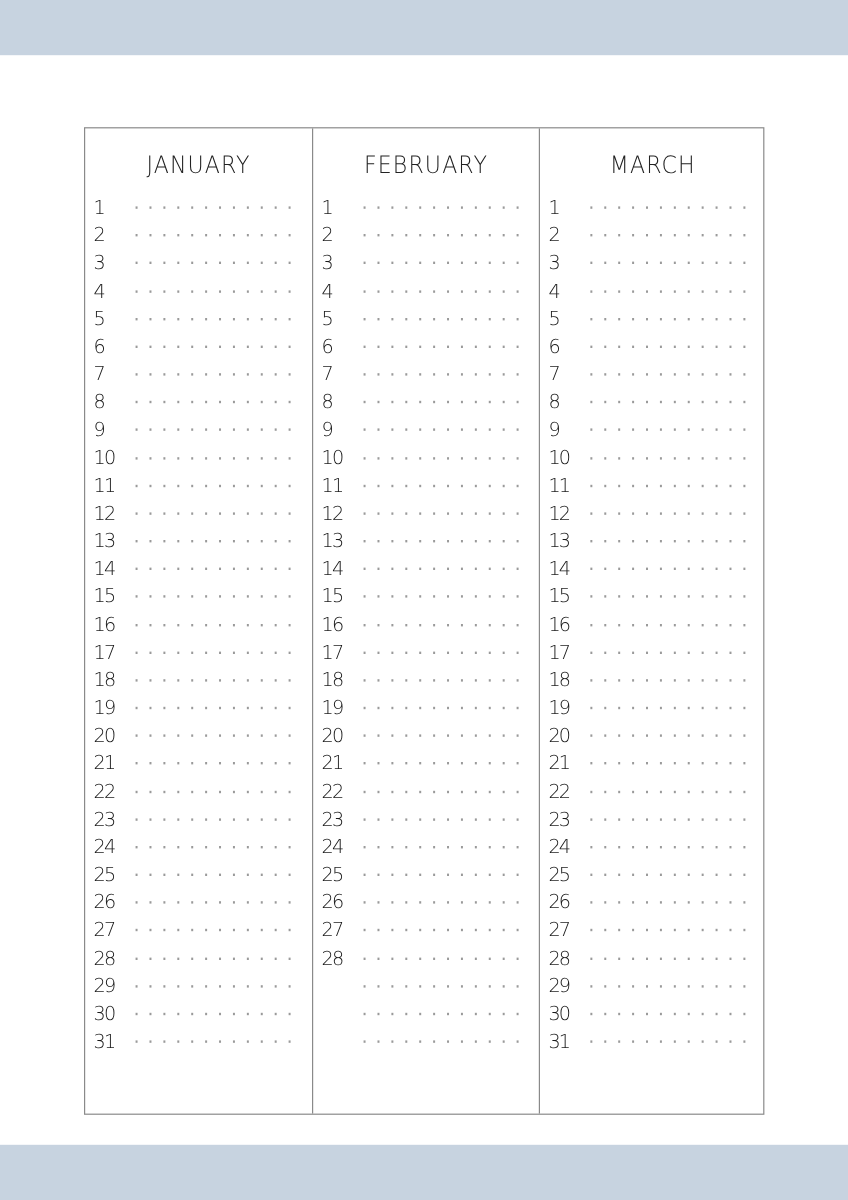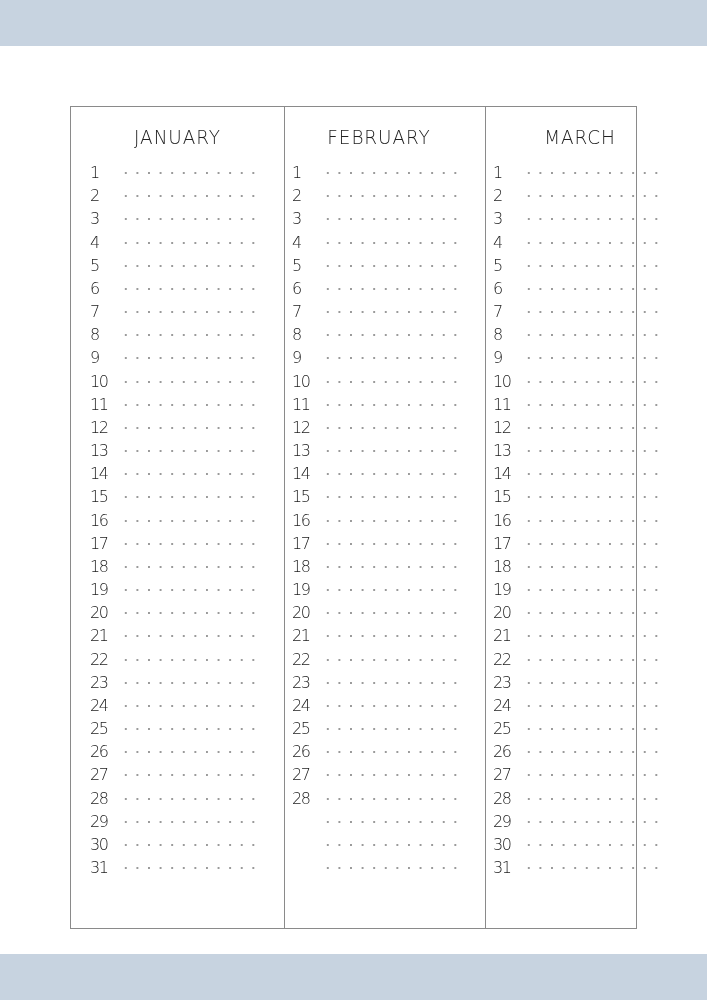--- a/index.html
+++ b/index.html
@@ -2,21 +2,21 @@
 <html><head>
 <meta charset="utf-8">
 <style>
   html, body { margin:0; padding:0; }
   body { width:707px; height:1000px; position:relative; background:#ffffff; overflow:hidden;
          font-family:"DejaVu Sans", sans-serif; }
   .band-top { position:absolute; left:0; top:0; width:707px; height:46px; background:#c7d3e0; }
   .band-bottom { position:absolute; left:0; top:954px; width:707px; height:46px; background:#c7d3e0; }
   .grid { position:absolute; left:70px; top:106px; width:567px; height:823px;
           border:1px solid #8a8a8a; box-sizing:border-box; display:flex; }
-  .col { flex:0 0 189px; height:100%; box-sizing:border-box; position:relative;margin-left:12px; }
+  .col { flex:0 0 189px; height:100%; box-sizing:border-box; position:relative; }
   .col + .col { border-left:1px solid #8a8a8a; }
   .month { position:absolute; top:18px; left:0; right:0; text-align:center;
            font-family:"DejaVu Sans", sans-serif; font-weight:200; font-size:20px;
            letter-spacing:1px; color:#222; transform:scaleX(0.92); }
   .row { position:absolute; left:0; right:0; height:23px; }
   .num { position:absolute; left:7px; top:0; font-size:16px; line-height:23px; color:#1a1a1a;
          font-family:"DejaVu Sans", sans-serif; letter-spacing:-1.5px; font-weight:300; }
   .dots { position:absolute; left:37px; top:11px; width:142px; height:2px;
           background-image:radial-gradient(circle, #9a9a9a 0.9px, transparent 1.1px);
           background-size:11.6px 2px; background-repeat:repeat-x; }

